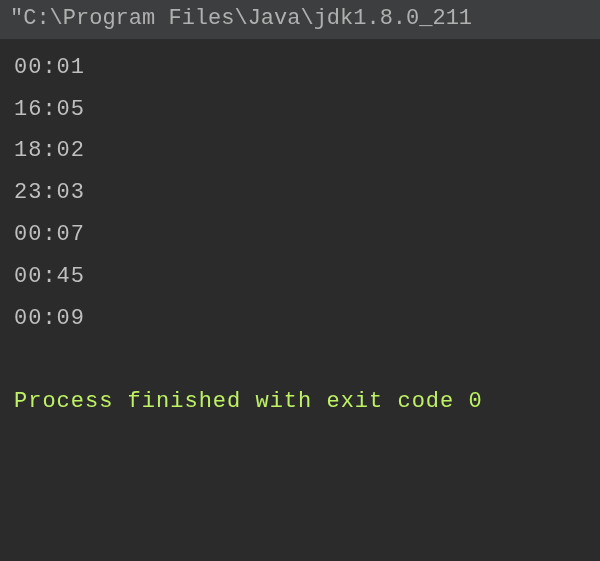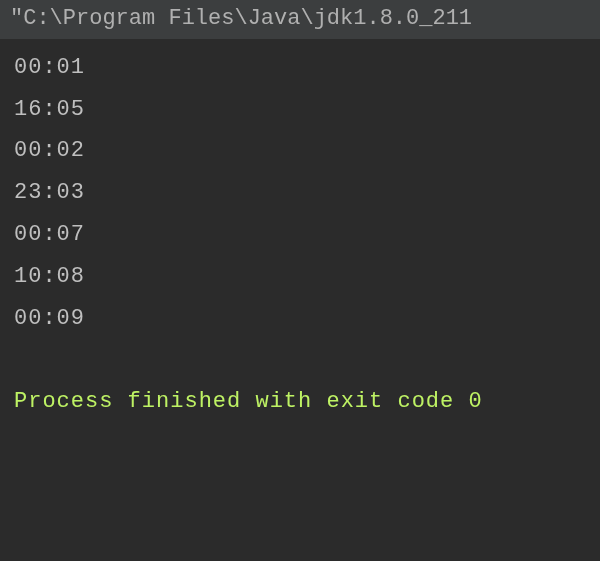--- a/index.html
+++ b/index.html
@@ -48,21 +48,21 @@
 </head>
 <body>
 
 <div class="console">
   <div class="command-line">
     <span>"C:\Program Files\Java\jdk1.8.0_211</span>
   </div>
   <div class="output-area">
     <div class="output-line">00:01</div>
     <div class="output-line">16:05</div>
-    <div class="output-line">00:02</div>
+    <div class="output-line">18:02</div>
     <div class="output-line">23:03</div>
     <div class="output-line">00:07</div>
-    <div class="output-line">10:08</div>
+    <div class="output-line">00:45</div>
     <div class="output-line">00:09</div>
     <div class="blank-line"></div>
     <div class="exit-message">Process finished with exit code 0</div>
   </div>
 </div>
 
 </body></html>

